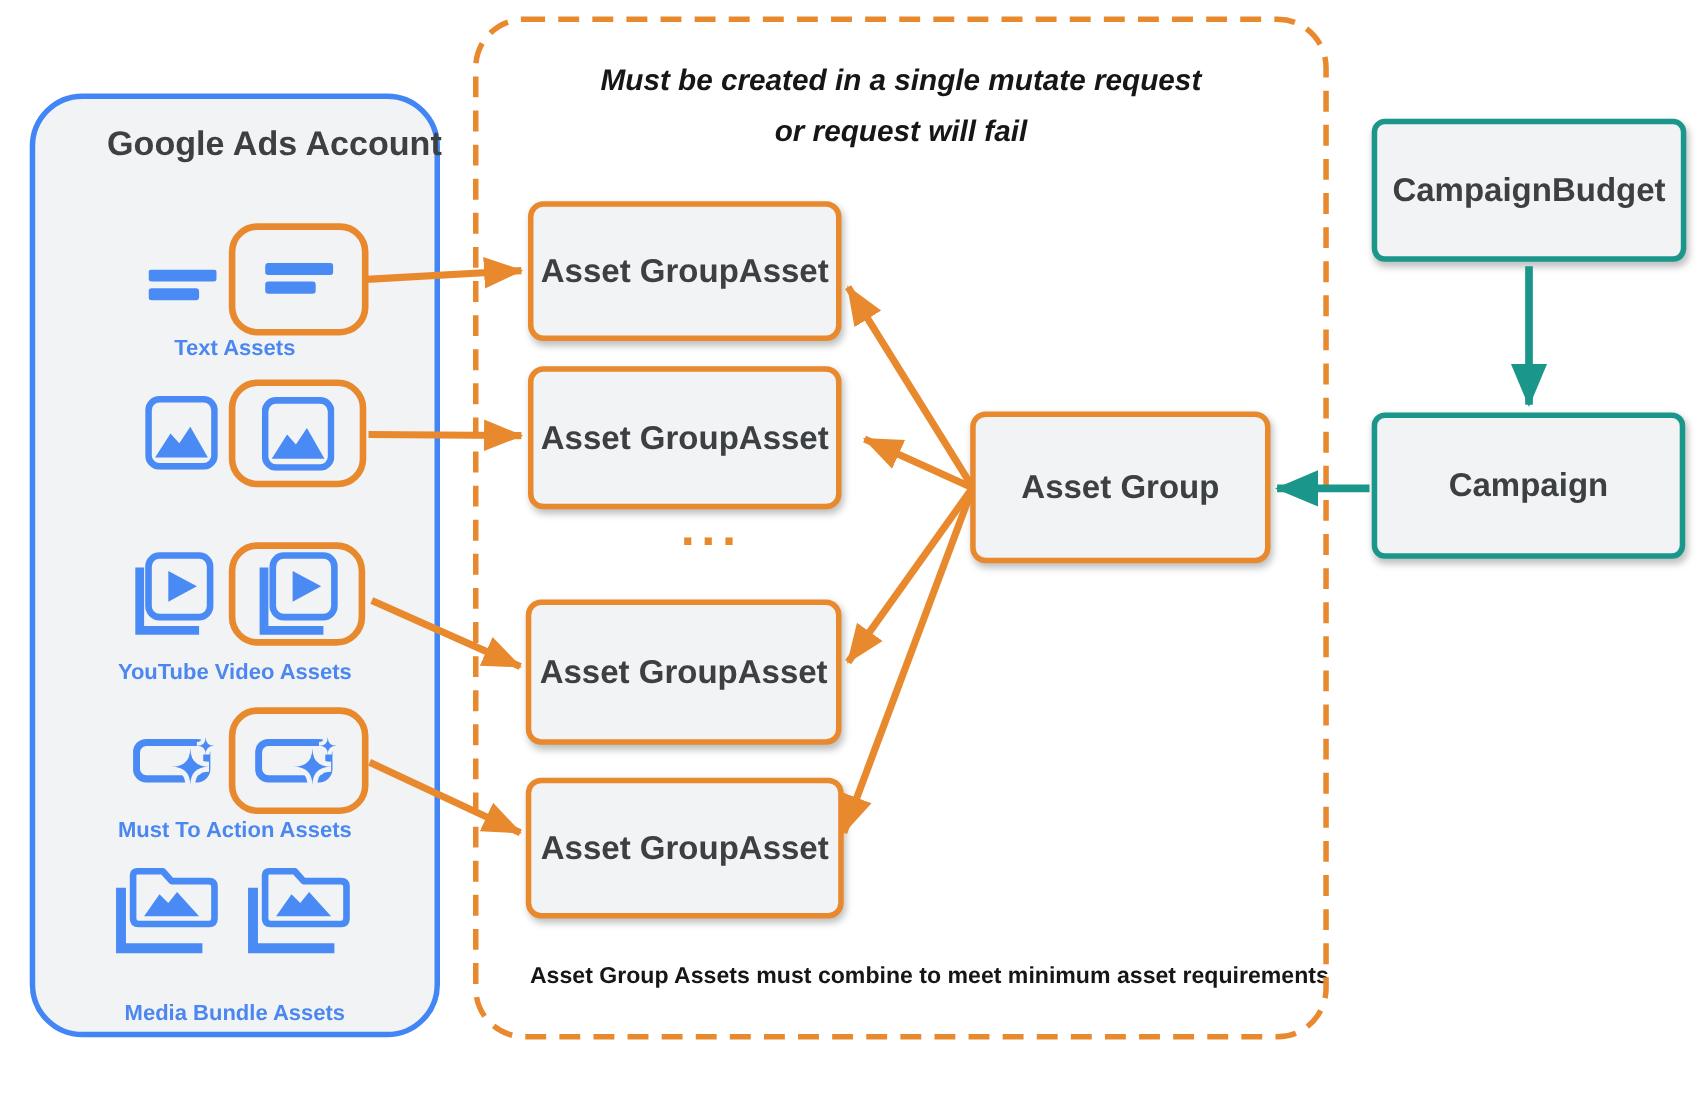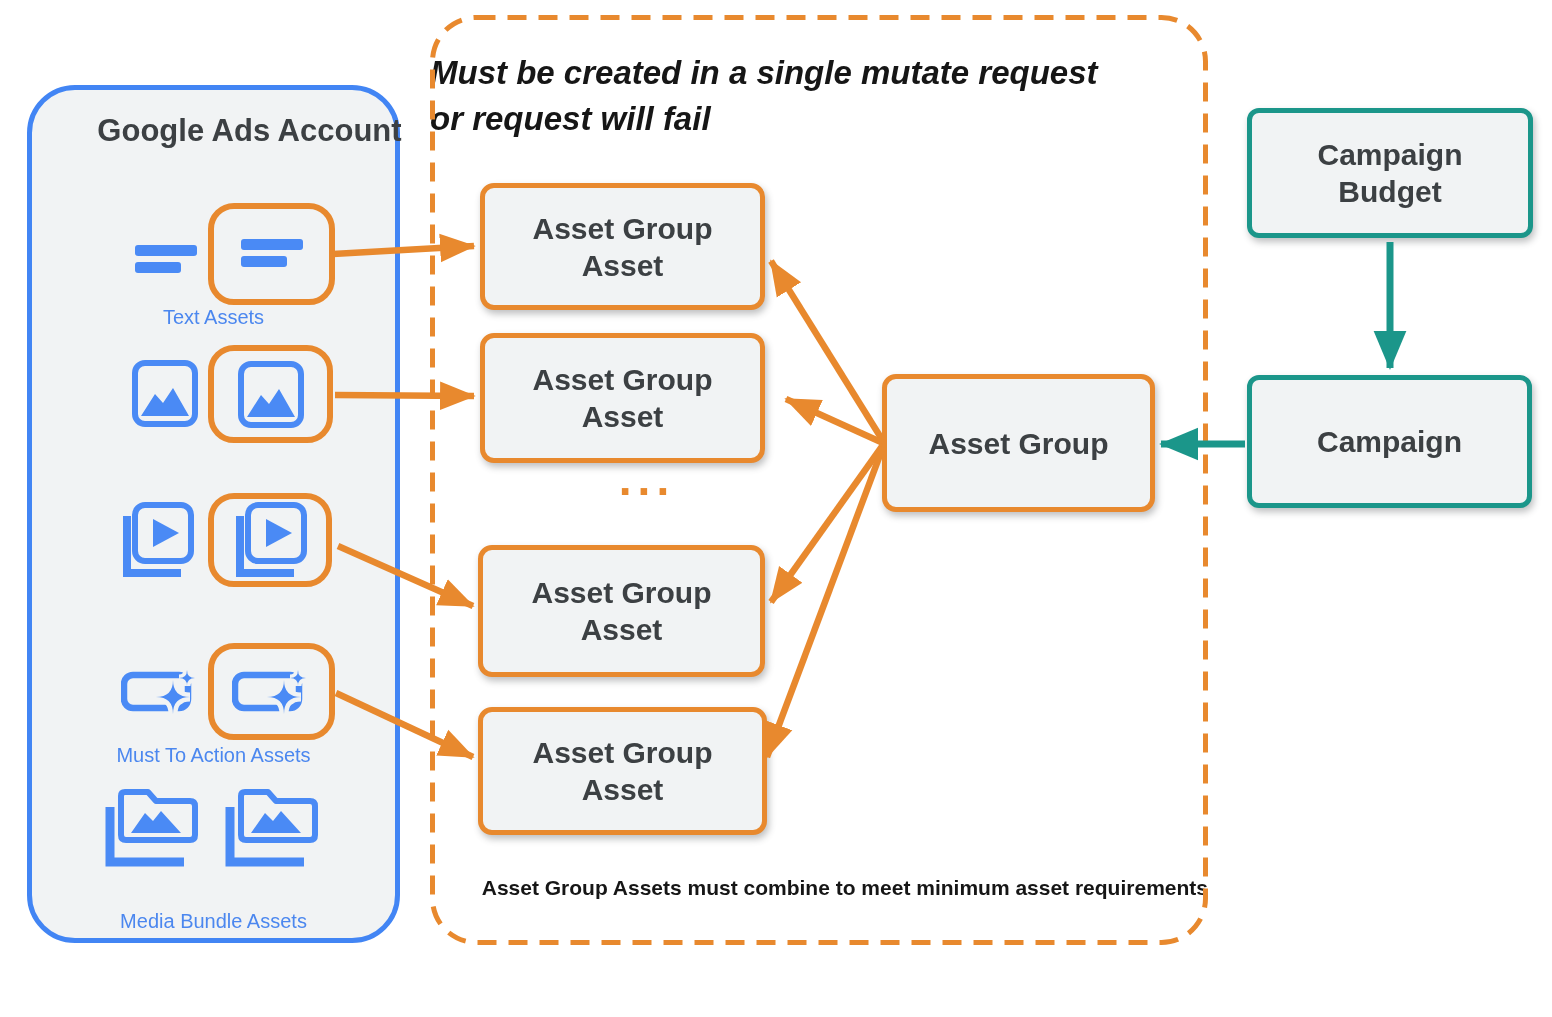--- a/index.html
+++ b/index.html
@@ -5,35 +5,35 @@
   html,body{margin:0;padding:0;background:#fff;}
   .stage{position:relative;width:1552px;height:1017px;background:#ffffff;
          font-family:"Liberation Sans",sans-serif;overflow:hidden;}
 
   
   .panel{position:absolute;left:27px;top:85px;width:373px;height:858px;box-sizing:border-box;
          background:#F1F3F4;border:5px solid #4285F4;border-radius:48px;}
   .panel-title{position:absolute;left:27px;top:112px;width:445px;text-align:center;
          font-weight:700;font-size:31px;line-height:38px;color:#3C4043;}
   .lib-label{position:absolute;left:27px;width:373px;text-align:center;
-         font-weight:400;font-size:20px;color:#4B87EF;}
+         font-weight:700;font-size:20px;color:#4B87EF;}
   .o-wrap{position:absolute;box-sizing:border-box;border:6px solid #E8892E;border-radius:26px;
          display:flex;align-items:center;justify-content:center;}
   .icon{position:absolute;display:block;}
 
   
   .ebox{position:absolute;box-sizing:border-box;background:#F1F3F4;border:5px solid #E8892E;
-        border-radius:14px;display:flex;flex-direction:column;align-items:center;justify-content:center;
+        border-radius:14px;display:flex;flex-direction:row;align-items:center;justify-content:center;
         font-weight:700;font-size:30px;line-height:37px;color:#3C4043;text-align:center;
         box-shadow:2px 4px 7px rgba(60,64,67,.33);}
   .ebox.teal{border-color:#1B968A;border-radius:12px;}
 
   
-  .mutate-title{position:absolute;left:430px;top:50px;width:778px;text-align:left;
-        font-style:italic;font-weight:700;font-size:33px;line-height:46px;color:#161616;}
+  .mutate-title{position:absolute;left:430px;top:50px;width:778px;text-align:center;
+        font-style:italic;font-weight:700;font-size:27px;line-height:46px;color:#161616;}
   .mutate-foot{position:absolute;left:430px;top:876px;width:778px;text-align:right;
         font-weight:700;font-size:21px;color:#161616;}
   .ellipsis{position:absolute;left:480px;top:452px;width:334px;text-align:center;
         font-weight:700;font-size:46px;letter-spacing:6px;color:#E8892E;}
 
   .note{position:absolute;left:44px;top:970px;width:1500px;
         font-weight:700;font-size:21px;color:#161616;}
 
   svg.overlay{position:absolute;left:0;top:0;z-index:10;pointer-events:none;}
 </style>
@@ -75,20 +75,21 @@
     <rect x="16" y="4" width="56" height="56" rx="10" fill="none" stroke="#4A8AF5" stroke-width="6"></rect>
     <polygon points="34,18 34,46 60,32" fill="#4A8AF5"></polygon>
   </svg>
   <div class="o-wrap" style="left:208px;top:493px;width:124px;height:94px">
     <svg width="76" height="78" viewBox="0 0 76 78">
       <path d="M8,15 L8,72 L62,72" fill="none" stroke="#4A8AF5" stroke-width="8"></path>
       <rect x="16" y="4" width="56" height="56" rx="10" fill="none" stroke="#4A8AF5" stroke-width="6"></rect>
       <polygon points="34,18 34,46 60,32" fill="#4A8AF5"></polygon>
     </svg>
   </div>
+  <div class="lib-label" style="top:600px">YouTube Video Assets</div>
 
   <svg class="icon" style="left:121px;top:666px" width="80" height="52" viewBox="0 0 80 52">
     <rect x="3" y="9" width="64" height="33" rx="9" fill="none" stroke="#4A8AF5" stroke-width="6.5"></rect>
     <path d="M52,14 Q52,31 69,31 Q52,31 52,48 Q52,31 35,31 Q52,31 52,14 Z" fill="#F1F3F4" stroke="#F1F3F4" stroke-width="9"></path>
     <path d="M66,4 Q66,12 74,12 Q66,12 66,20 Q66,12 58,12 Q66,12 66,4 Z" fill="#F1F3F4" stroke="#F1F3F4" stroke-width="7"></path>
     <path d="M52,14 Q52,31 69,31 Q52,31 52,48 Q52,31 35,31 Q52,31 52,14 Z" fill="#4A8AF5"></path>
     <path d="M66,4 Q66,12 74,12 Q66,12 66,20 Q66,12 58,12 Q66,12 66,4 Z" fill="#4A8AF5"></path>
   </svg>
   <div class="o-wrap" style="left:208px;top:643px;width:127px;height:97px">
     <svg width="80" height="52" viewBox="0 0 80 52">

